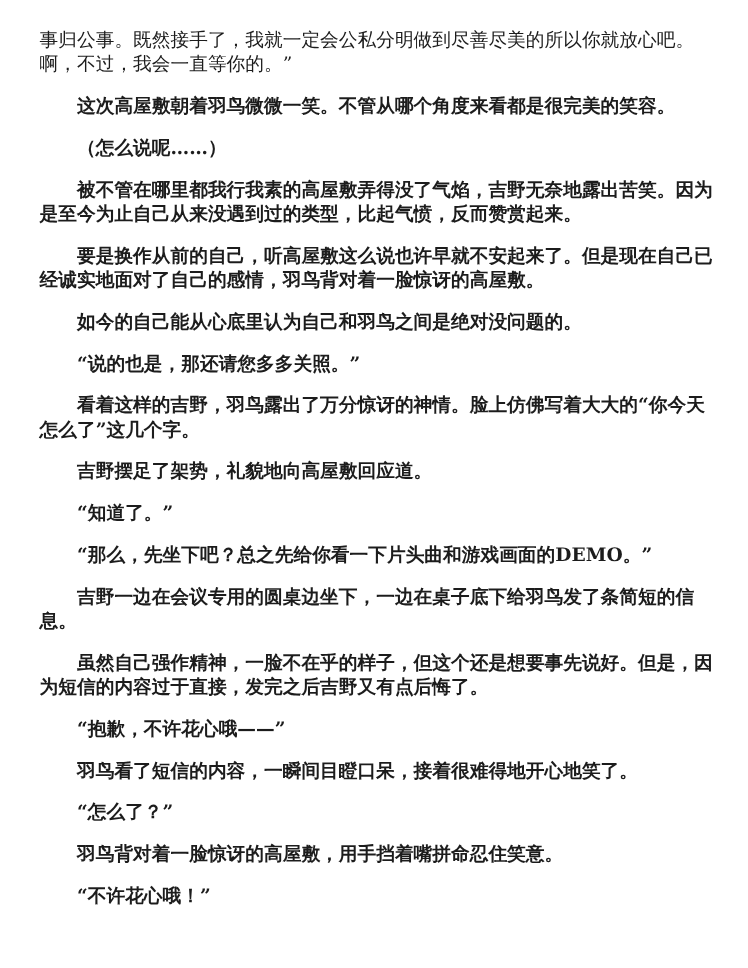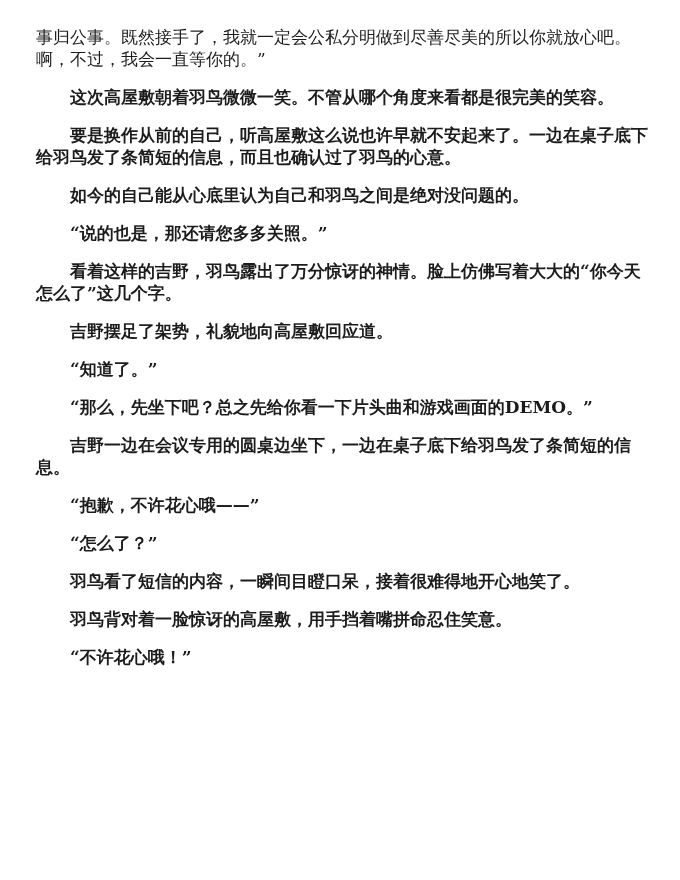--- a/index.html
+++ b/index.html
@@ -34,26 +34,29 @@
     text-indent: 2em;
     font-weight: bold;
   }
 </style>
 </head>
 <body>
 
 <div class="page">
   <p class="para">事归公事。既然接手了，我就一定会公私分明做到尽善尽美的所以你就放心吧。啊，不过，我会一直等你的。”</p>
   <p class="para indent">这次高屋敷朝着羽鸟微微一笑。不管从哪个角度来看都是很完美的笑容。</p>
-  <p class="para indent">要是换作从前的自己，听高屋敷这么说也许早就不安起来了。一边在桌子底下给羽鸟发了条简短的信息，而且也确认过了羽鸟的心意。</p>
+  <p class="para indent">（怎么说呢……）</p>
+  <p class="para indent">被不管在哪里都我行我素的高屋敷弄得没了气焰，吉野无奈地露出苦笑。因为是至今为止自己从来没遇到过的类型，比起气愤，反而赞赏起来。</p>
+  <p class="para indent">要是换作从前的自己，听高屋敷这么说也许早就不安起来了。但是现在自己已经诚实地面对了自己的感情，羽鸟背对着一脸惊讶的高屋敷。</p>
   <p class="para indent">如今的自己能从心底里认为自己和羽鸟之间是绝对没问题的。</p>
   <p class="para indent">“说的也是，那还请您多多关照。”</p>
   <p class="para indent">看着这样的吉野，羽鸟露出了万分惊讶的神情。脸上仿佛写着大大的“你今天怎么了”这几个字。</p>
   <p class="para indent">吉野摆足了架势，礼貌地向高屋敷回应道。</p>
   <p class="para indent">“知道了。”</p>
   <p class="para indent">“那么，先坐下吧？总之先给你看一下片头曲和游戏画面的DEMO。”</p>
   <p class="para indent">吉野一边在会议专用的圆桌边坐下，一边在桌子底下给羽鸟发了条简短的信息。</p>
+  <p class="para indent">虽然自己强作精神，一脸不在乎的样子，但这个还是想要事先说好。但是，因为短信的内容过于直接，发完之后吉野又有点后悔了。</p>
   <p class="para indent">“抱歉，不许花心哦——”</p>
+  <p class="para indent">羽鸟看了短信的内容，一瞬间目瞪口呆，接着很难得地开心地笑了。</p>
   <p class="para indent">“怎么了？”</p>
-  <p class="para indent">羽鸟看了短信的内容，一瞬间目瞪口呆，接着很难得地开心地笑了。</p>
   <p class="para indent">羽鸟背对着一脸惊讶的高屋敷，用手挡着嘴拼命忍住笑意。</p>
   <p class="para indent">“不许花心哦！”</p>
 </div>
 
 </body></html>

